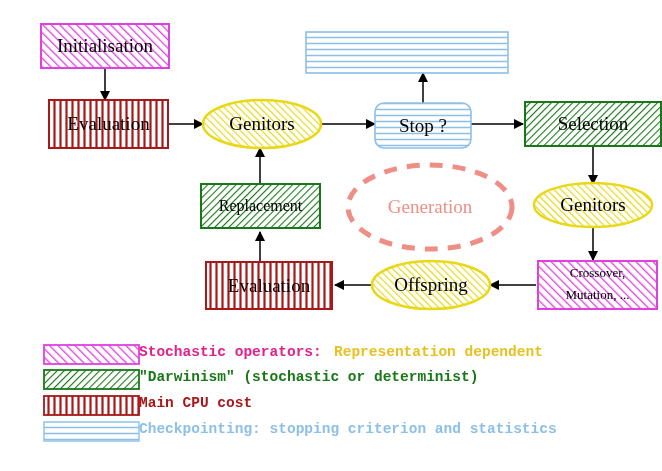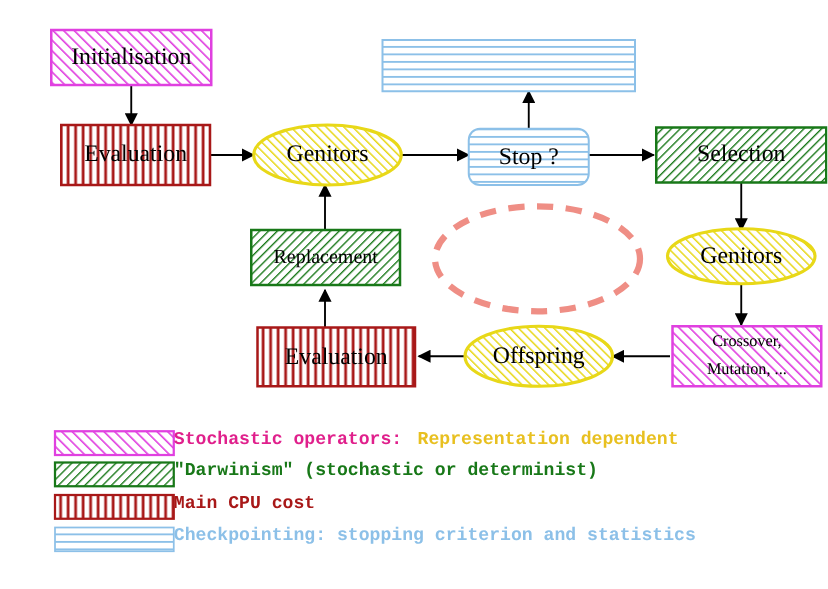--- a/index.html
+++ b/index.html
@@ -145,20 +145,21 @@
 
   <div class="node-label lbl-sm" style="left:521px; top:284px; width:119px; height:22px;">Mutation, ...</div>
   <div class="node-label lbl-sm" style="left:521px; top:262px; width:119px; height:22px;">Crossover,</div>
 
   <div class="node-label lbl-lg" style="left:355px; top:261px; width:118px; height:48px;">Offspring</div>
 
   <div class="node-label lbl-lg" style="left:189px; top:262px; width:126px; height:47px;">Evaluation</div>
 
   <div class="node-label lbl-md" style="left:184px; top:184px; width:119px; height:44px;">Replacement</div>
 
+  <div class="node-label lbl-lg" style="left:331px; top:186px; width:164px; height:42px; color:#ef8e85;">Generation</div>
 
   <div class="legend-text" style="left:122px; top:344px; color:#e0208c;">Stochastic operators:</div>
   <div class="legend-text" style="left:288px; top:344px; color:#e8c020;margin-left:29px;">Representation dependent</div>
 
   <div class="legend-text" style="left:122px; top:369px; color:#187818;">"Darwinism" (stochastic or determinist)</div>
 
   <div class="legend-text" style="left:122px; top:421px; color:#8cc0e8;">Checkpointing: stopping criterion and statistics</div>
 
   <div class="legend-text" style="left:122px; top:395px; color:#a81818;">Main CPU cost</div>
 

